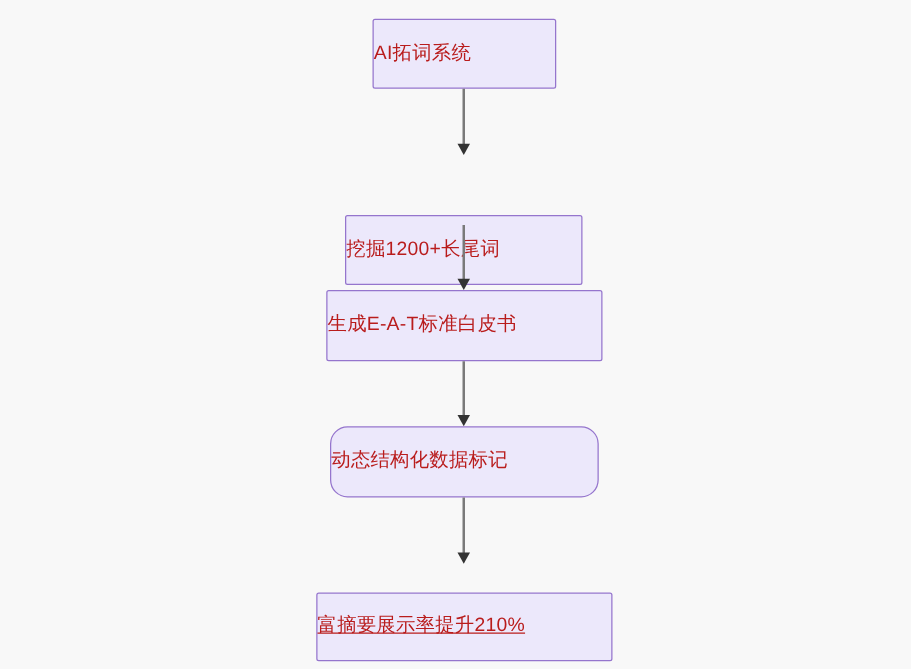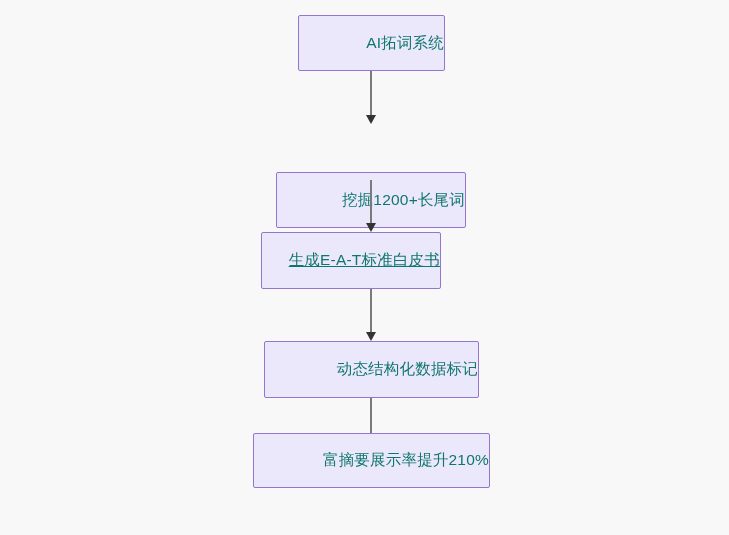--- a/index.html
+++ b/index.html
@@ -21,45 +21,45 @@
     background: #f8f8f8;
   }
   .node {
     position: absolute;
     box-sizing: border-box;
     background: #ece8fb;
     border: 1.3px solid #9575cd;
     border-radius: 2px;
     display: flex;
     align-items: center;
-    justify-content: flex-end;
-    color: #0f766e;
+    justify-content: flex-start;
+    color: #b91c1c;
     font-size: 15.5px;
     line-height: 1.2;
     letter-spacing: 0.2px;
     white-space: nowrap;
   }
   .node-label {
     display: block;
   }
   .edge {
     position: absolute;
     width: 18px;
     overflow: visible;
   }
   .edge svg {
     display: block;
     overflow: visible;
   }
   
   #node-1 { left: 298px; top: 15px;  width: 147px; height: 56px; }
   #node-2 { left: 276px; top: 124px; width: 190px; height: 56px; margin-top: 48px; }
-  #node-3 { left: 261px; top: 232px; width: 180px; height: 57px; text-decoration: underline; }
-  #node-4 { left: 264px; top: 341px; width: 215px; height: 57px; }
-  #node-5 { left: 253px; top: 433px; width: 237px; height: 55px; }
+  #node-3 { left: 261px; top: 232px; width: 221px; height: 57px; }
+  #node-4 { left: 264px; top: 341px; width: 215px; height: 57px; border-radius: 14px; }
+  #node-5 { left: 253px; top: 474px; width: 237px; height: 55px; text-decoration: underline; }
   
   #edge-1 { left: 362px; top: 71px;  height: 53px; }
   #edge-2 { left: 362px; top: 180px; height: 52px; }
   #edge-3 { left: 362px; top: 289px; height: 52px; }
   #edge-4 { left: 362px; top: 398px; height: 53px; }
 </style>
 </head>
 <body>
 
 <div id="flowchart-canvas">

